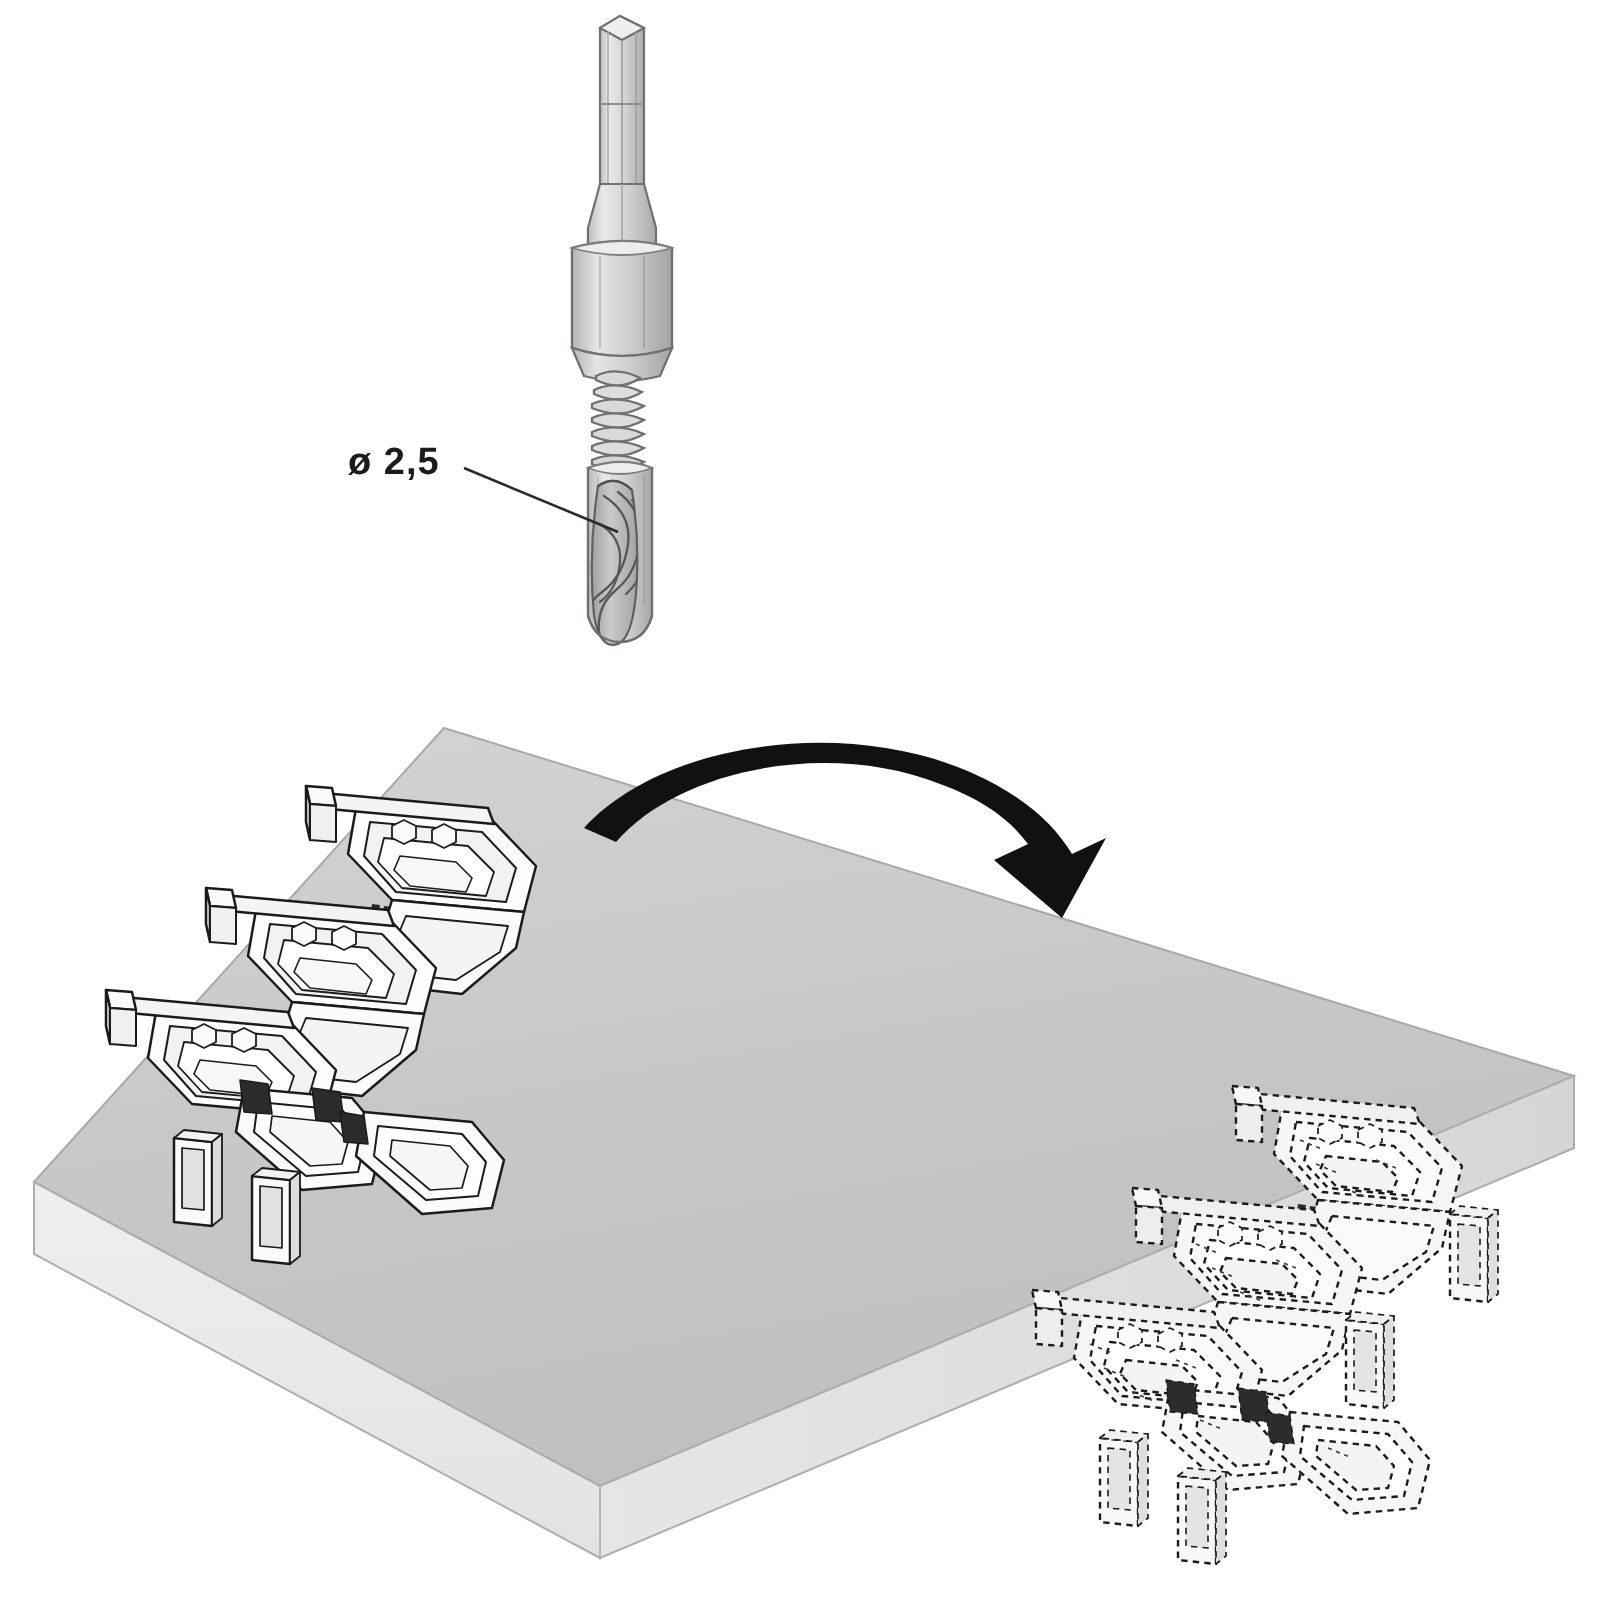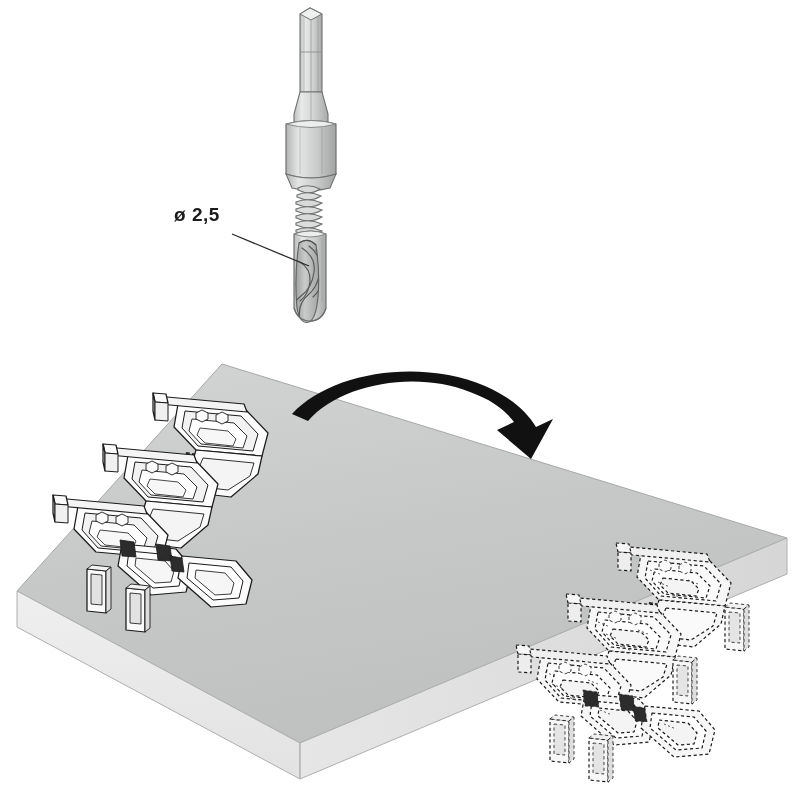--- a/index.html
+++ b/index.html
@@ -21,21 +21,21 @@
   #scene {
     position: absolute;
     left: 0;
     top: 0;
     width: 800px;
     height: 800px;
   }
   .dim-label {
     position: absolute;
     left: 174px;
-    top: 204px;
+    top: 221px;
     font-family: "Liberation Sans", sans-serif;
     font-size: 19px;
     font-weight: 700;
     color: #1b1b1b;
     letter-spacing: 0.5px;
     white-space: nowrap;
   }
 </style>
 </head>
 <body>

